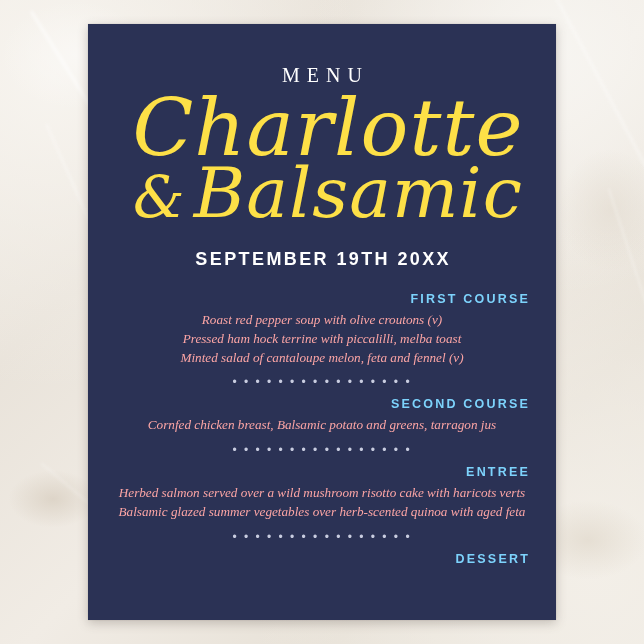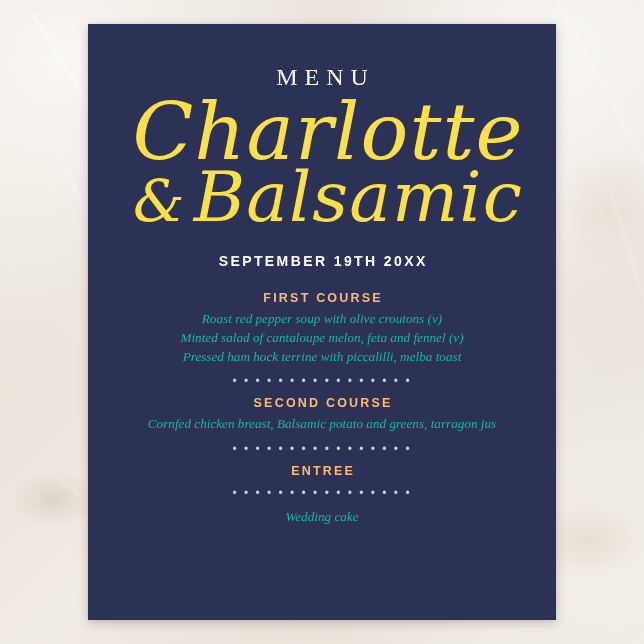--- a/index.html
+++ b/index.html
@@ -56,21 +56,21 @@
     background: #2b3255;
     box-shadow: 0 3px 10px rgba(80,70,60,0.28), 0 0 1px rgba(0,0,0,0.2);
     color: #ffffff;
     overflow: hidden;
   }
 
   .menu-word {
     margin-top: 40px;
     text-align: center;
     font-family: "Liberation Serif", serif;
-    font-size: 24px;
+    font-size: 20px;
     letter-spacing: 7px;
     text-indent: 7px;
     font-weight: 400;
     color: #ffffff;
   }
 
   .couple {
     text-align: center;
     font-family: "DejaVu Serif", serif;
     font-weight: 400;
@@ -96,51 +96,51 @@
   .couple .amp {
     font-size: 58px;
     font-style: italic;
     padding-right: 8px;
   }
 
   .date {
     text-align: center;
     margin-top: 24px;
     font-family: "Liberation Sans", sans-serif;
-    font-size: 14px;
+    font-size: 18px;
     font-weight: bold;
     letter-spacing: 2.4px;
     text-indent: 2.4px;
     color: #ffffff;
   }
 
   .courses {
     margin-top: 22px;
     padding: 0 26px;
   }
 
   .course-title {
-    text-align: center;
+    text-align: right;
     font-family: "Liberation Sans", sans-serif;
     font-size: 12.5px;
     font-weight: bold;
     letter-spacing: 2.2px;
     text-indent: 2.2px;
-    color: #fdba74;
+    color: #7dd3fc;
     margin: 0 0 5px 0;
   }
   .course-items {
     text-align: center;
   }
   .course-item {
     font-family: "Liberation Serif", serif;
     font-style: italic;
     font-size: 13.2px;
     line-height: 1.42;
-    color: #14b8a6;
+    color: #fca5a5;
     white-space: nowrap;
   }
 
   .divider {
     text-align: center;
     color: #c9cde0;
     font-family: "Liberation Sans", sans-serif;
     font-size: 12px;
     letter-spacing: 2px;
     margin: 9px 0 9px 0;
@@ -172,44 +172,45 @@
     </div>
 
     <div class="date">SEPTEMBER 19TH 20XX</div>
 
     <div class="courses">
 
       <div class="course">
         <div class="course-title">FIRST COURSE</div>
         <div class="course-items">
           <div class="course-item">Roast red pepper soup with olive croutons (v)</div>
+          <div class="course-item">Pressed ham hock terrine with piccalilli, melba toast</div>
           <div class="course-item">Minted salad of cantaloupe melon, feta and fennel (v)</div>
-          <div class="course-item">Pressed ham hock terrine with piccalilli, melba toast</div>
         </div>
       </div>
 
       <div class="divider">• • • • • • • • • • • • • • • •</div>
 
       <div class="course">
         <div class="course-title">SECOND COURSE</div>
         <div class="course-items">
           <div class="course-item">Cornfed chicken breast, Balsamic potato and greens, tarragon jus</div>
         </div>
       </div>
 
       <div class="divider">• • • • • • • • • • • • • • • •</div>
 
       <div class="course">
         <div class="course-title">ENTREE</div>
+        <div class="course-items">
+          <div class="course-item">Herbed salmon served over a wild mushroom risotto cake with haricots verts</div>
+          <div class="course-item">Balsamic glazed summer vegetables over herb-scented quinoa with aged feta</div>
+        </div>
       </div>
 
       <div class="divider">• • • • • • • • • • • • • • • •</div>
 
       <div class="course">
-        <div class="course-items">
-          <div class="course-item">Wedding cake</div>
-
-        </div>
+        <div class="course-title">DESSERT</div>
       </div>
 
     </div>
   </div>
 </div>
 
 </body></html>

